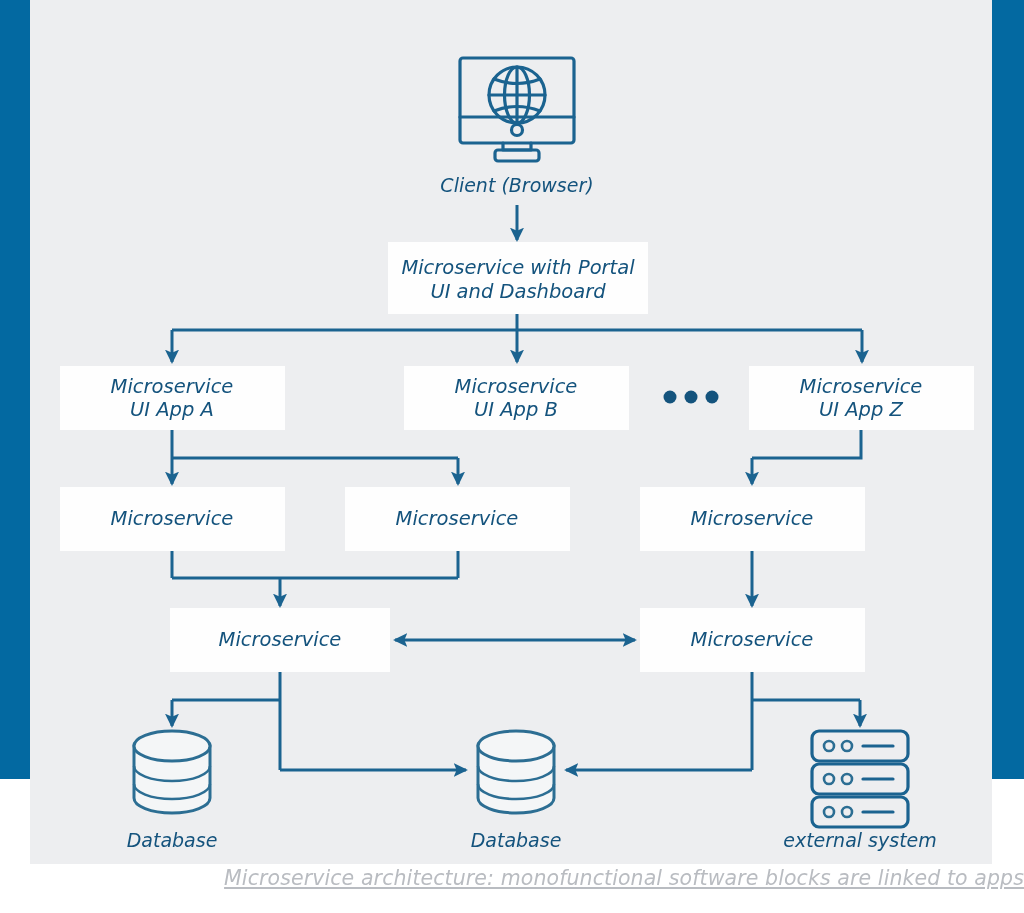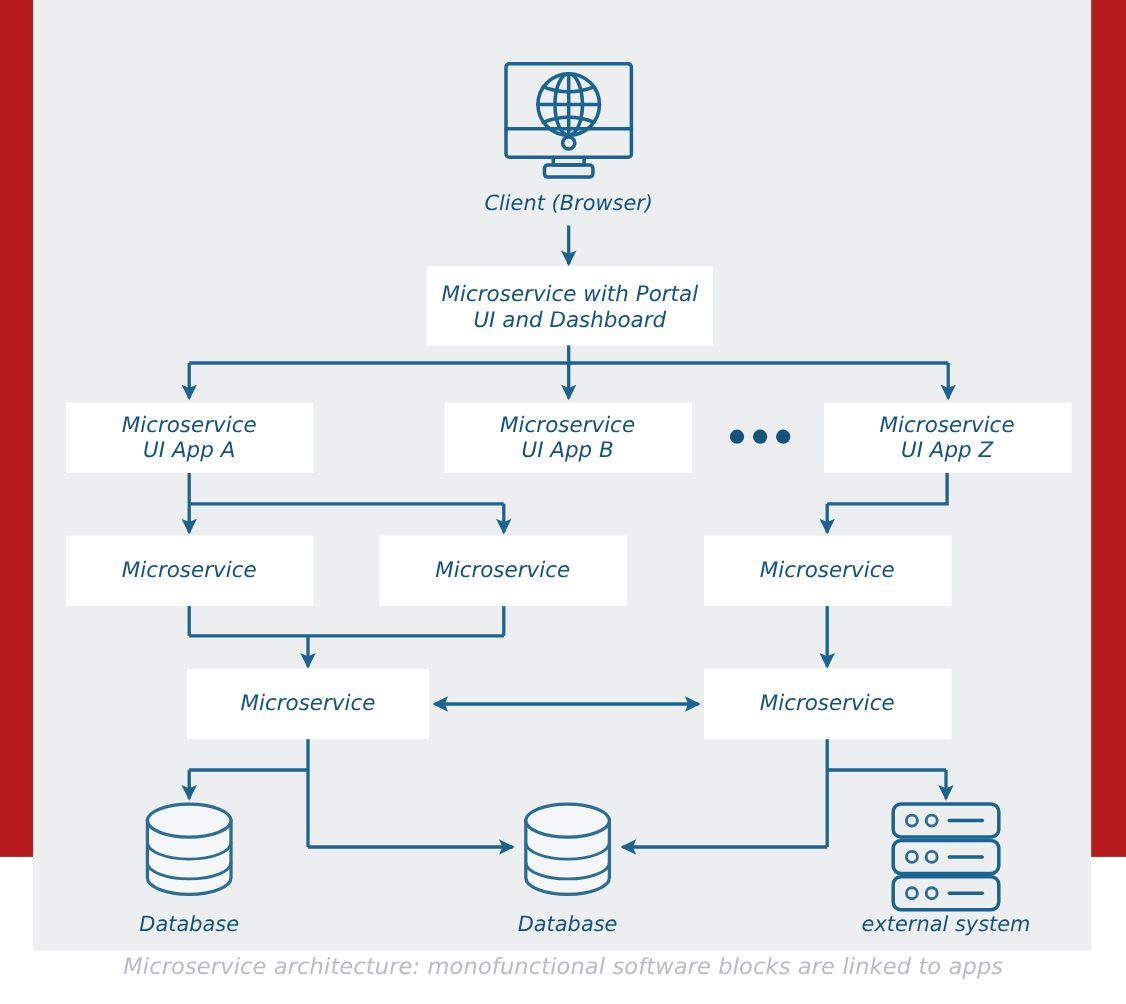--- a/index.html
+++ b/index.html
@@ -10,21 +10,21 @@
   body {
     width: 1024px;
     height: 913px;
     font-family: "DejaVu Sans", sans-serif;
     overflow: hidden;
   }
   #root {
     position: relative;
     width: 1024px;
     height: 779px;
-    background: #b91c1c;
+    background: #0369a1;
   }
   #diagram-panel {
     position: absolute;
     left: 30px;
     top: 0px;
     width: 962px;
     height: 864px;
     background: #edeef0;
   }
   svg#diagram {
@@ -89,27 +89,28 @@
     dominant-baseline: middle;
   }
   .ellipsis-dot {
     fill: #14537d;
   }
   #caption {
     position: absolute;
     left: 0;
     top: 866px;
     width: 1024px;
-    text-align: center;
+    text-align: right;
     font-family: "DejaVu Sans", sans-serif;
     font-style: italic;
     font-size: 20.5px;
     color: #b9bcc1;
     letter-spacing: 0.1px;
     white-space: nowrap;
+    text-decoration: underline;
   }
 </style>
 </head>
 <body>
 
 <div id="root">
 
   <div id="diagram-panel"></div>
 
   <svg id="diagram" viewBox="0 0 1024 864">

